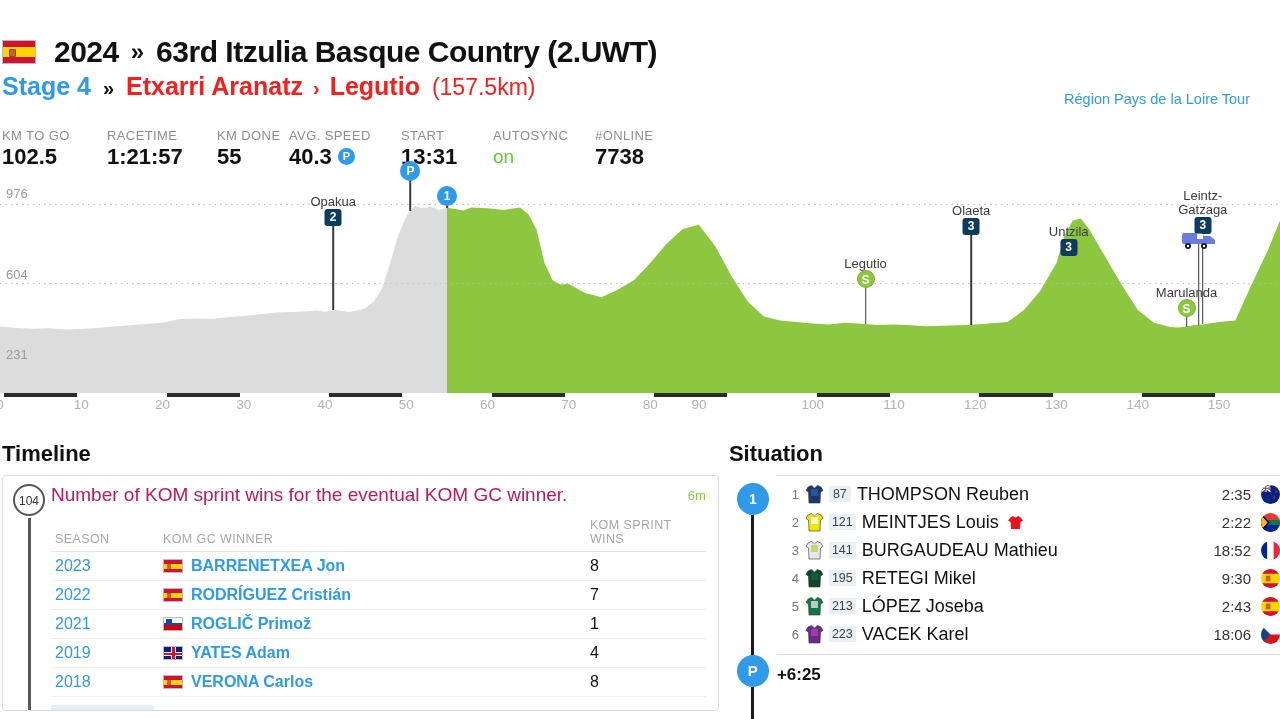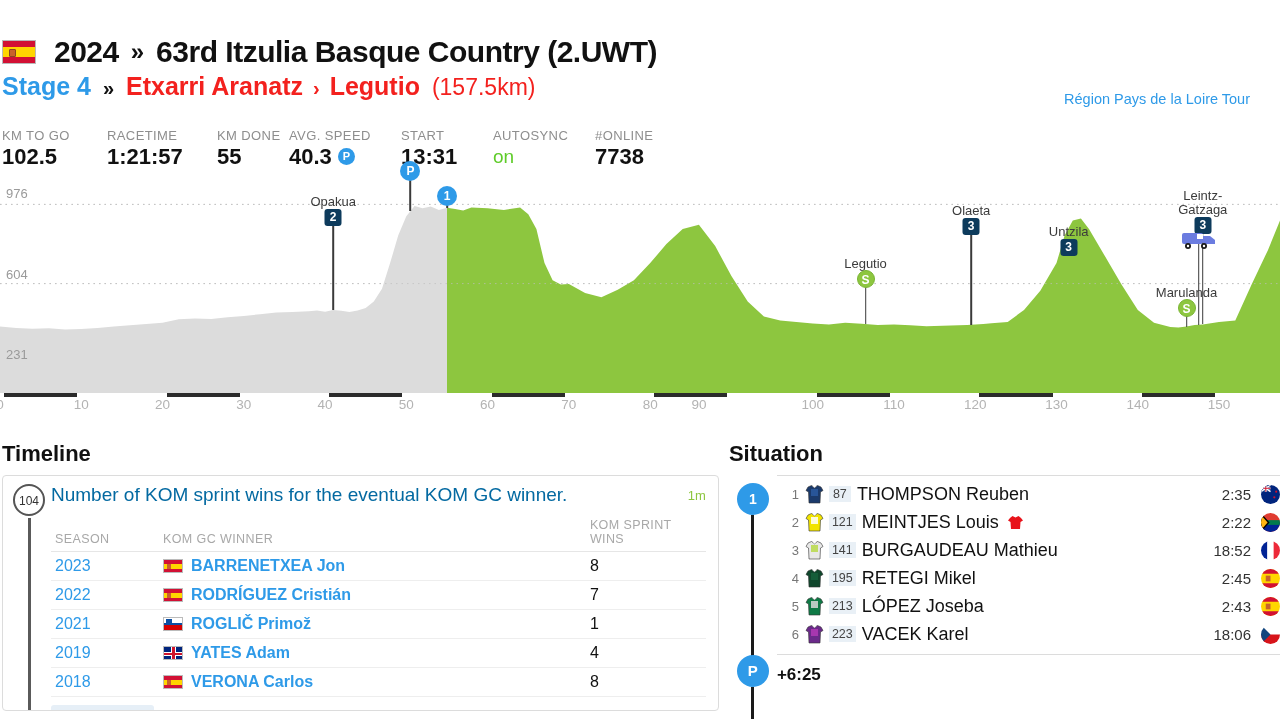--- a/index.html
+++ b/index.html
@@ -105,21 +105,21 @@
     border: 1px solid #dcdcdc; border-radius: 4px; position: relative;
     height: 236px; padding: 8px 12px 0 48px; overflow: hidden;
   }
   .tl-badge {
     position: absolute; left: 10px; top: 8px; width: 32px; height: 32px;
     border-radius: 50%; border: 2px solid #555; background: #fff;
     font-size: 12px; color: #333; text-align: center; line-height: 30px;
   }
   .tl-line { position: absolute; left: 25px; top: 42px; bottom: 0; width: 2.5px; background: #5a5a5a; }
   .tl-head { display: flex; align-items: flex-start; }
-  .tl-q { font-size: 19px; color: #0369a1; flex: 1; }
+  .tl-q { font-size: 19px; color: #be185d; flex: 1; }
   .tl-age { font-size: 13px; color: #8dc63f; margin-left: 10px; margin-top: 4px; }
 
   table.tl-tbl { width: 100%; border-collapse: collapse; margin-top: 10px; }
   table.tl-tbl th {
     font-size: 12.5px; color: #a8a8a8; font-weight: normal; text-align: left;
     letter-spacing: 0.4px; padding: 2px 4px 5px 4px; border-bottom: 1px solid #e6e6e6;
     vertical-align: bottom;
   }
   table.tl-tbl td {
     font-size: 16px; color: #2e9ae8; padding: 5px 4px; border-bottom: 1px solid #eeeeee;
@@ -318,21 +318,21 @@
 
   <div class="bottom">
 
     <div class="col-left">
       <div class="sec-title">Timeline</div>
       <div class="tl-card">
         <div class="tl-badge">104</div>
         <div class="tl-line"></div>
         <div class="tl-head">
           <div class="tl-q">Number of KOM sprint wins for the eventual KOM GC winner.</div>
-          <div class="tl-age">1m</div>
+          <div class="tl-age">6m</div>
         </div>
         <table class="tl-tbl">
           <thead>
             <tr>
               <th>SEASON</th>
               <th>KOM GC WINNER</th>
               <th class="c3">KOM SPRINT WINS</th>
             </tr>
           </thead>
           <tbody id="tl-body">
@@ -433,21 +433,21 @@
             </div>
             <div class="rider">
               <span class="r-pos">4</span>
               <span class="jersey"><svg width="19" height="20" viewBox="0 0 19 20">
                   <path d="M3 3 L6.5 1.5 L9.5 3 L12.5 1.5 L16 3 L18 6.5 L15.5 8 L15 19 L4 19 L3.5 8 L1 6.5 Z" fill="#10472c" stroke="#333" stroke-width="0.6"></path>
                   <path d="M6 5 h7 v7 h-7 z" fill="#16623c" opacity="0.85"></path>
                   <path d="M6.5 1.5 L9.5 4 L12.5 1.5" fill="#fff" stroke="#555" stroke-width="0.5"></path>
                 </svg></span>
               <span class="r-bib">195</span>
               <span class="r-name">RETEGI Mikel</span>
-              <span class="r-gap">2:45</span>
+              <span class="r-gap">9:30</span>
               <span class="r-flag"><svg width="19" height="19" viewBox="0 0 20 20">
                   <rect width="20" height="20" fill="#FFD500"></rect>
                   <rect width="20" height="5" fill="#D21034"></rect>
                   <rect y="15" width="20" height="5" fill="#D21034"></rect>
                   <rect x="5" y="7" width="5" height="6" fill="#c8622b"></rect>
                 </svg></span>
             </div>
             <div class="rider">
               <span class="r-pos">5</span>
               <span class="jersey"><svg width="19" height="20" viewBox="0 0 19 20">

